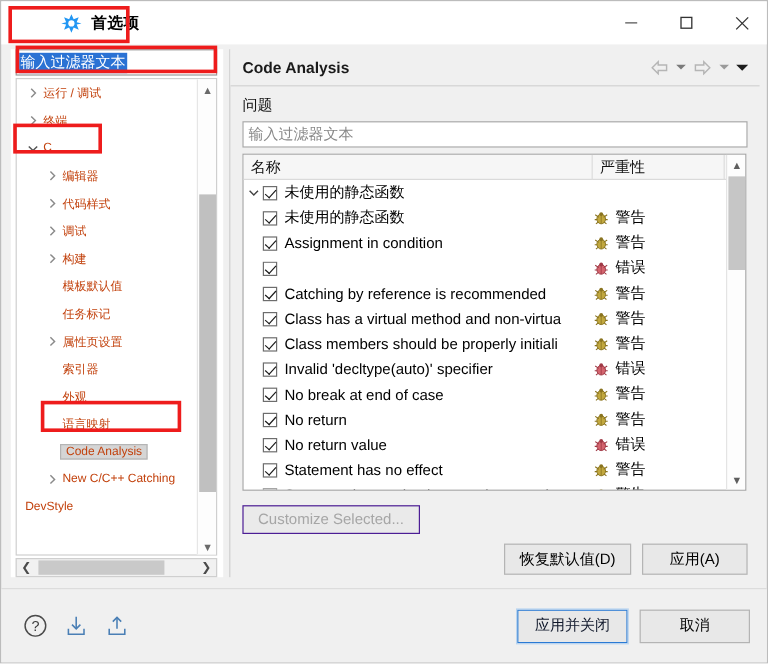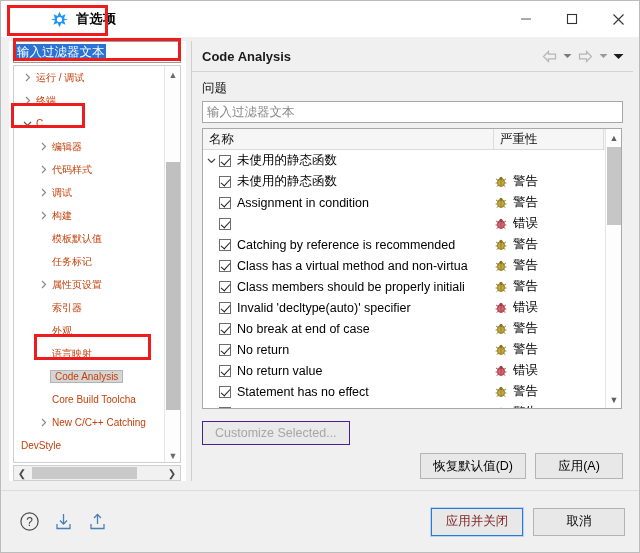--- a/index.html
+++ b/index.html
@@ -274,21 +274,21 @@
   .footer-icons { display: flex; align-items: center; gap: 10px; }
   .fic { width: 24px; height: 24px; display: flex; align-items: center; justify-content: center; }
   .footer-actions { margin-left: auto; display: flex; gap: 10px; }
   .btn-primary {
     height: 28px; min-width: 92px;
     padding: 0 12px;
     display: flex; align-items: center; justify-content: center;
     background: #e8e8e8;
     border: 1px solid #2a7ad4;
     outline: 1px solid #b8d4f0;
-    font-size: 12.5px; color: #7f1d1d;
+    font-size: 12.5px; color: #0f172a;
   }
   .btn-secondary {
     height: 28px; min-width: 92px;
     padding: 0 12px;
     display: flex; align-items: center; justify-content: center;
     background: #e8e8e8;
     border: 1px solid #b4b4b4;
     font-size: 12.5px; color: #000;
   }
 </style>
@@ -414,24 +414,20 @@
             <span class="arrow"></span>
             <span class="tlabel">外观</span>
           </div>
           <div class="trow" style="padding-left: 22px;">
             <span class="arrow"></span>
             <span class="tlabel">语言映射</span>
           </div>
           <div class="trow sel" style="padding-left: 22px;">
             <span class="arrow"></span>
             <span class="tlabel">Code Analysis</span>
-          </div>
-          <div class="trow" style="padding-left: 22px;">
-            <span class="arrow"></span>
-            <span class="tlabel">Core Build Toolcha</span>
           </div>
           <div class="trow" style="padding-left: 22px;">
             <span class="arrow">
               <svg width="9" height="9" viewBox="0 0 9 9">
                 <path d="M3 1 L6.5 4.5 L3 8" fill="none" stroke="#8a8a8a" stroke-width="1.2"></path>
               </svg>
             </span>
             <span class="tlabel">New C/C++ Catching</span>
           </div>
           <div class="trow" style="padding-left: 6px;">

